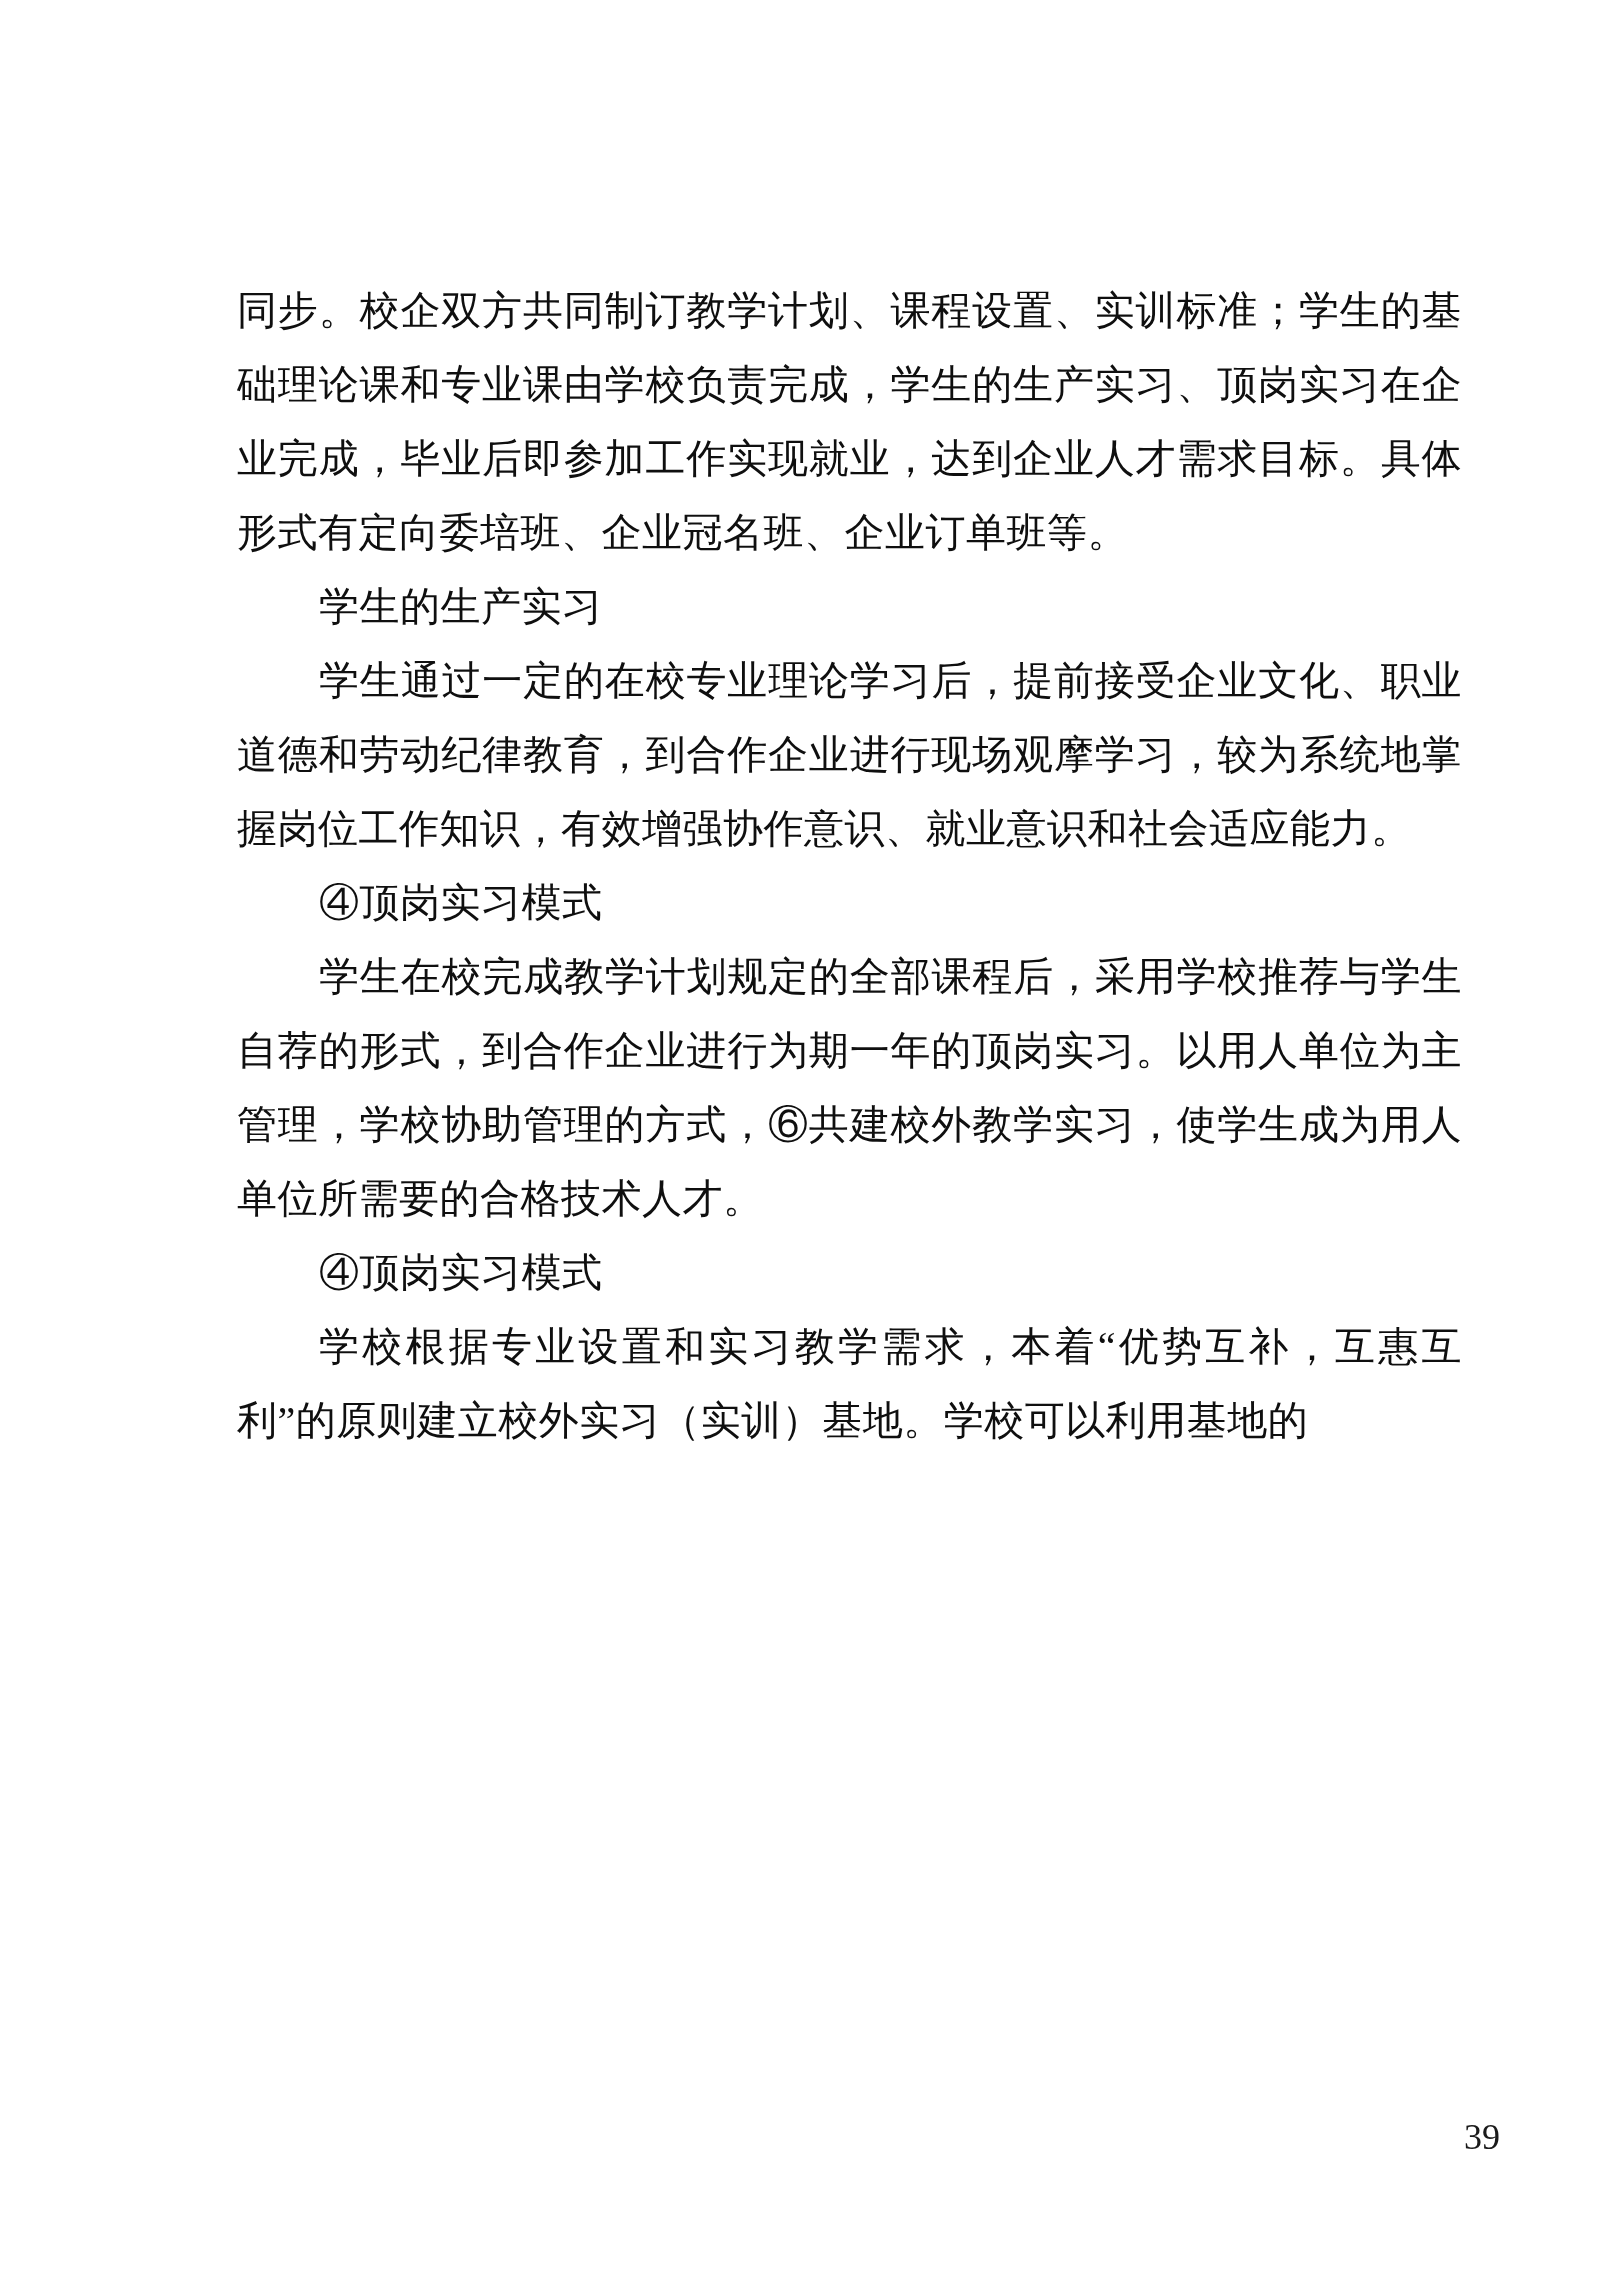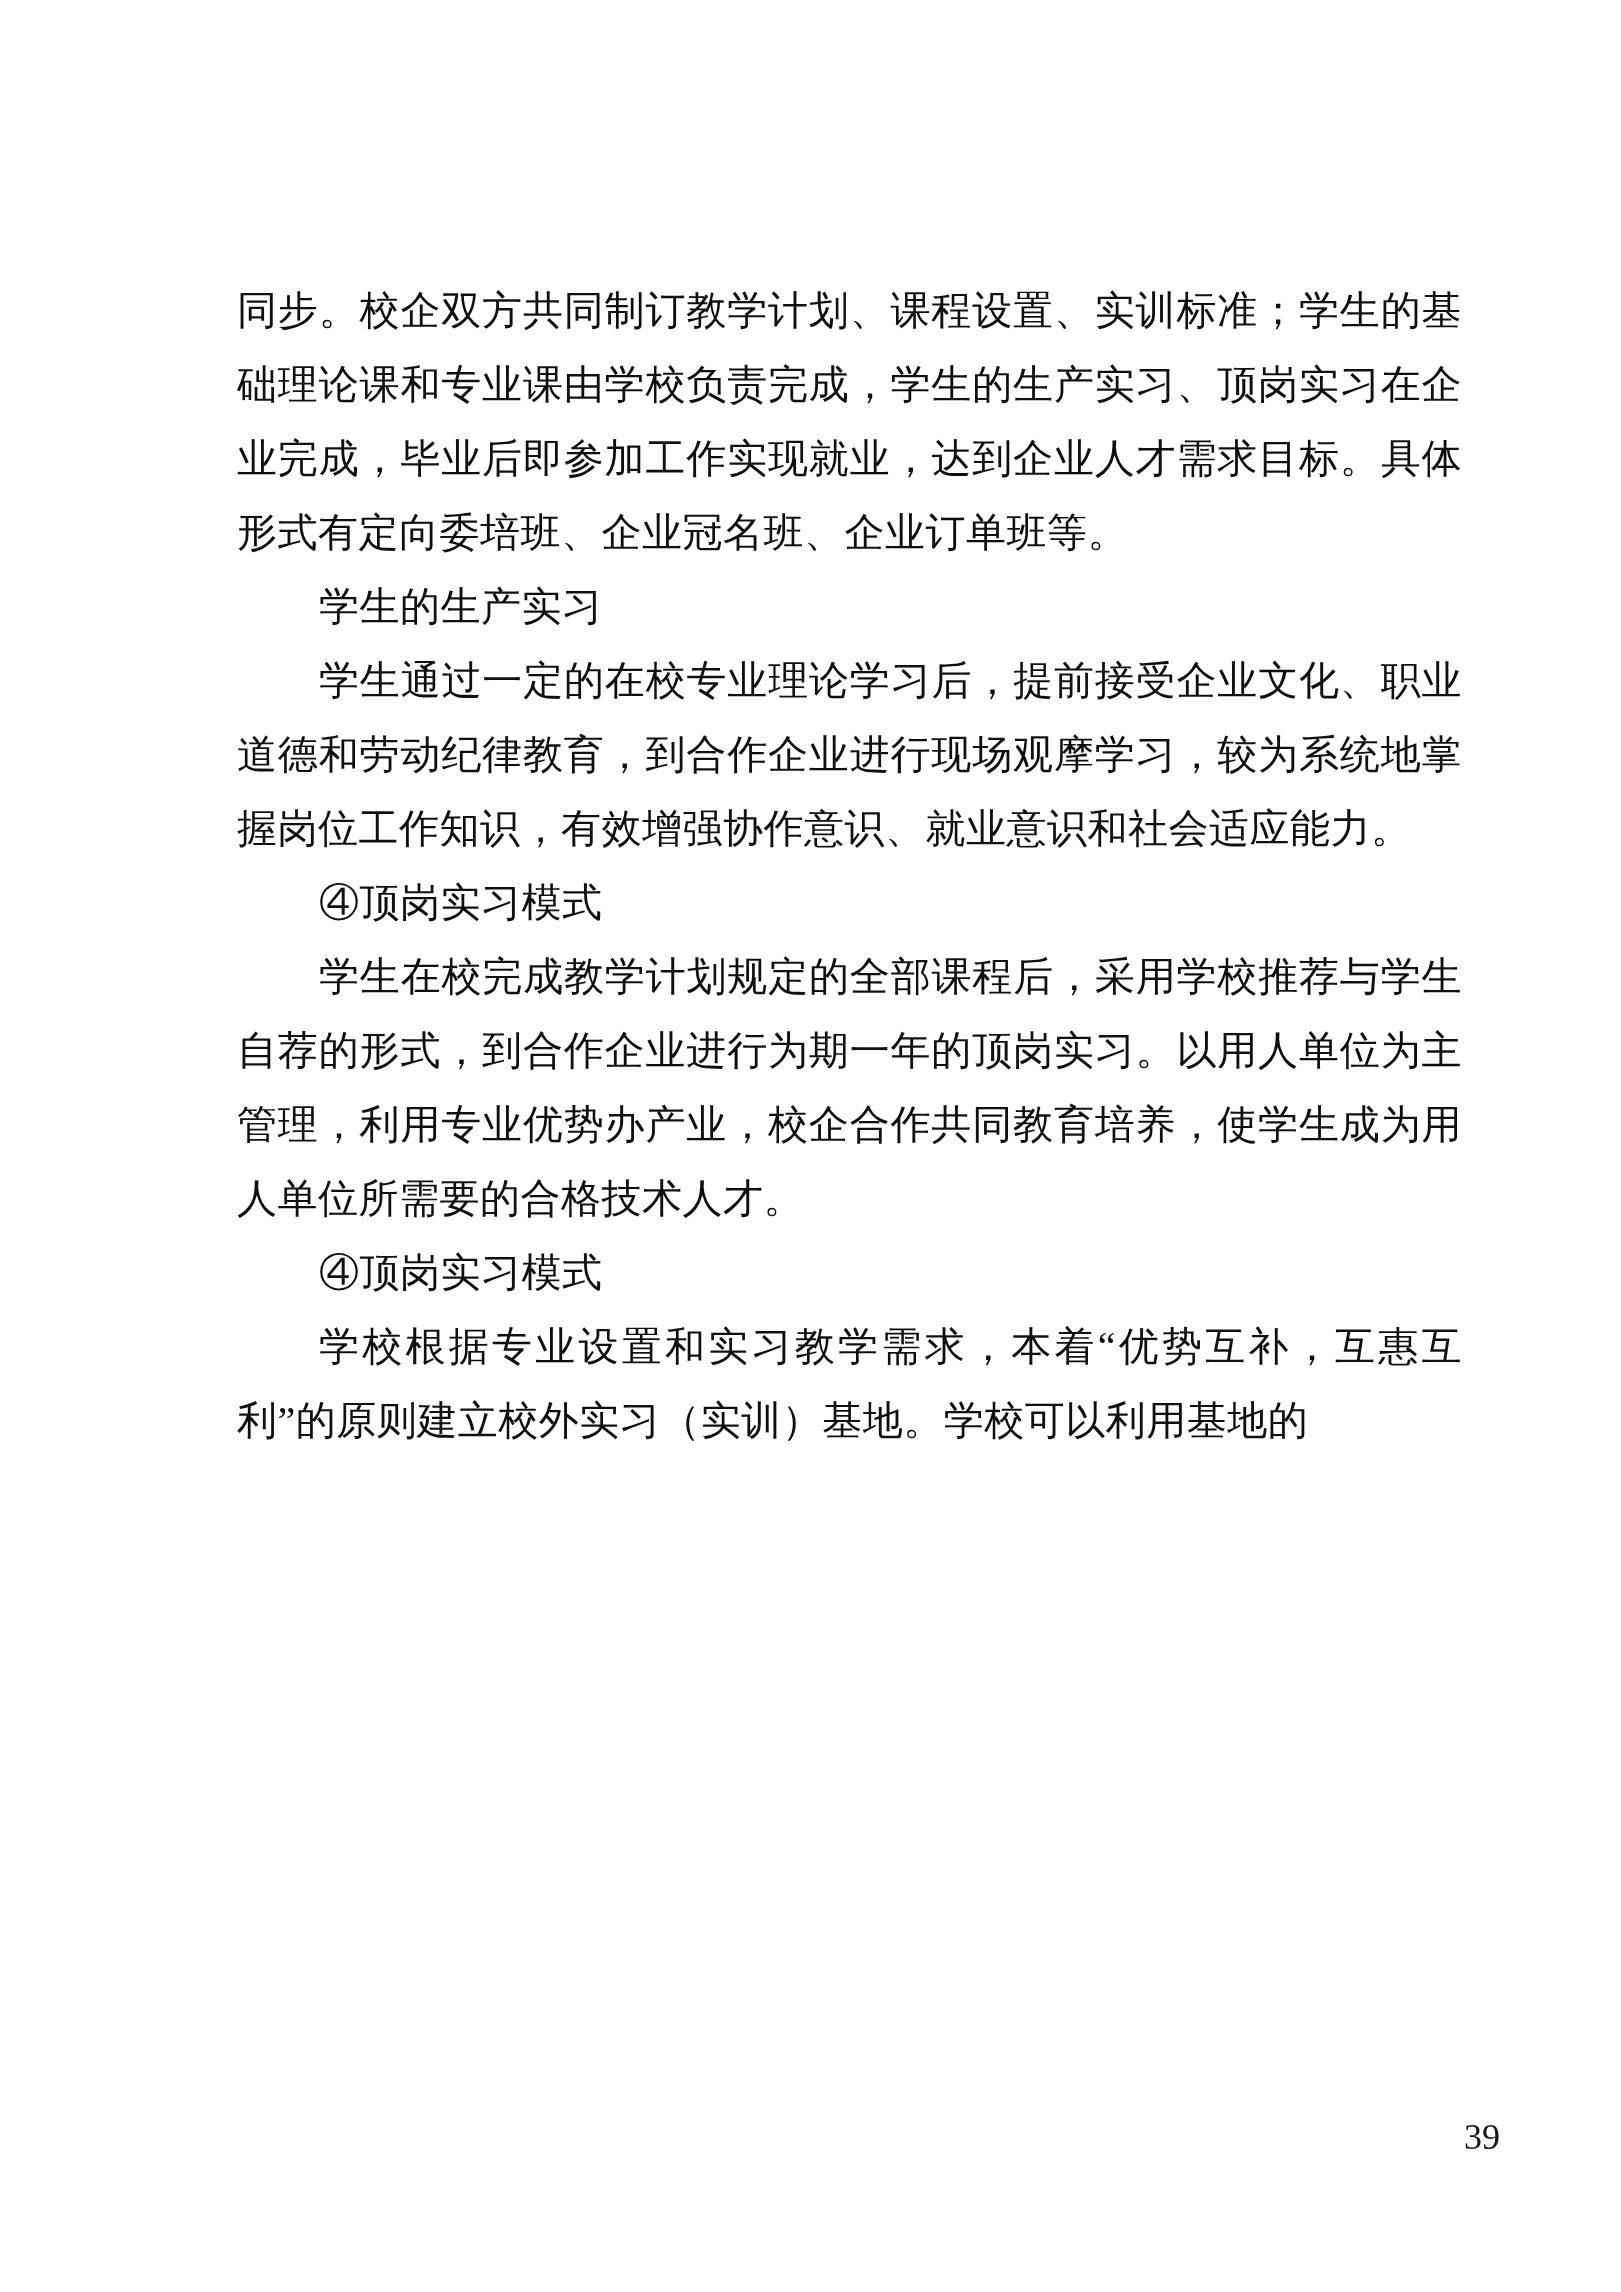--- a/index.html
+++ b/index.html
@@ -56,19 +56,19 @@
 </style>
 </head>
 <body>
 
 <div class="page">
   <div class="content">
     <p class="para">同步。校企双方共同制订教学计划、课程设置、实训标准；学生的基础理论课和专业课由学校负责完成，学生的生产实习、顶岗实习在企业完成，毕业后即参加工作实现就业，达到企业人才需求目标。具体形式有定向委培班、企业冠名班、企业订单班等。</p>
     <p class="para heading">学生的生产实习</p>
     <p class="para indent">学生通过一定的在校专业理论学习后，提前接受企业文化、职业道德和劳动纪律教育，到合作企业进行现场观摩学习，较为系统地掌握岗位工作知识，有效增强协作意识、就业意识和社会适应能力。</p>
     <p class="para heading">④顶岗实习模式</p>
-    <p class="para indent">学生在校完成教学计划规定的全部课程后，采用学校推荐与学生自荐的形式，到合作企业进行为期一年的顶岗实习。以用人单位为主管理，利用专业优势办产业，校企合作共同教育培养，使学生成为用人单位所需要的合格技术人才。</p>
+    <p class="para indent">学生在校完成教学计划规定的全部课程后，采用学校推荐与学生自荐的形式，到合作企业进行为期一年的顶岗实习。以用人单位为主管理，学校协助管理的方式，⑥共建校外教学实习，使学生成为用人单位所需要的合格技术人才。</p>
     <p class="para heading">④顶岗实习模式</p>
     <p class="para indent">学校根据专业设置和实习教学需求，本着“优势互补，互惠互利”的原则建立校外实习（实训）基地。学校可以利用基地的</p>
   </div>
   <div class="page-number">39</div>
 </div>
 
 
 </body></html>

